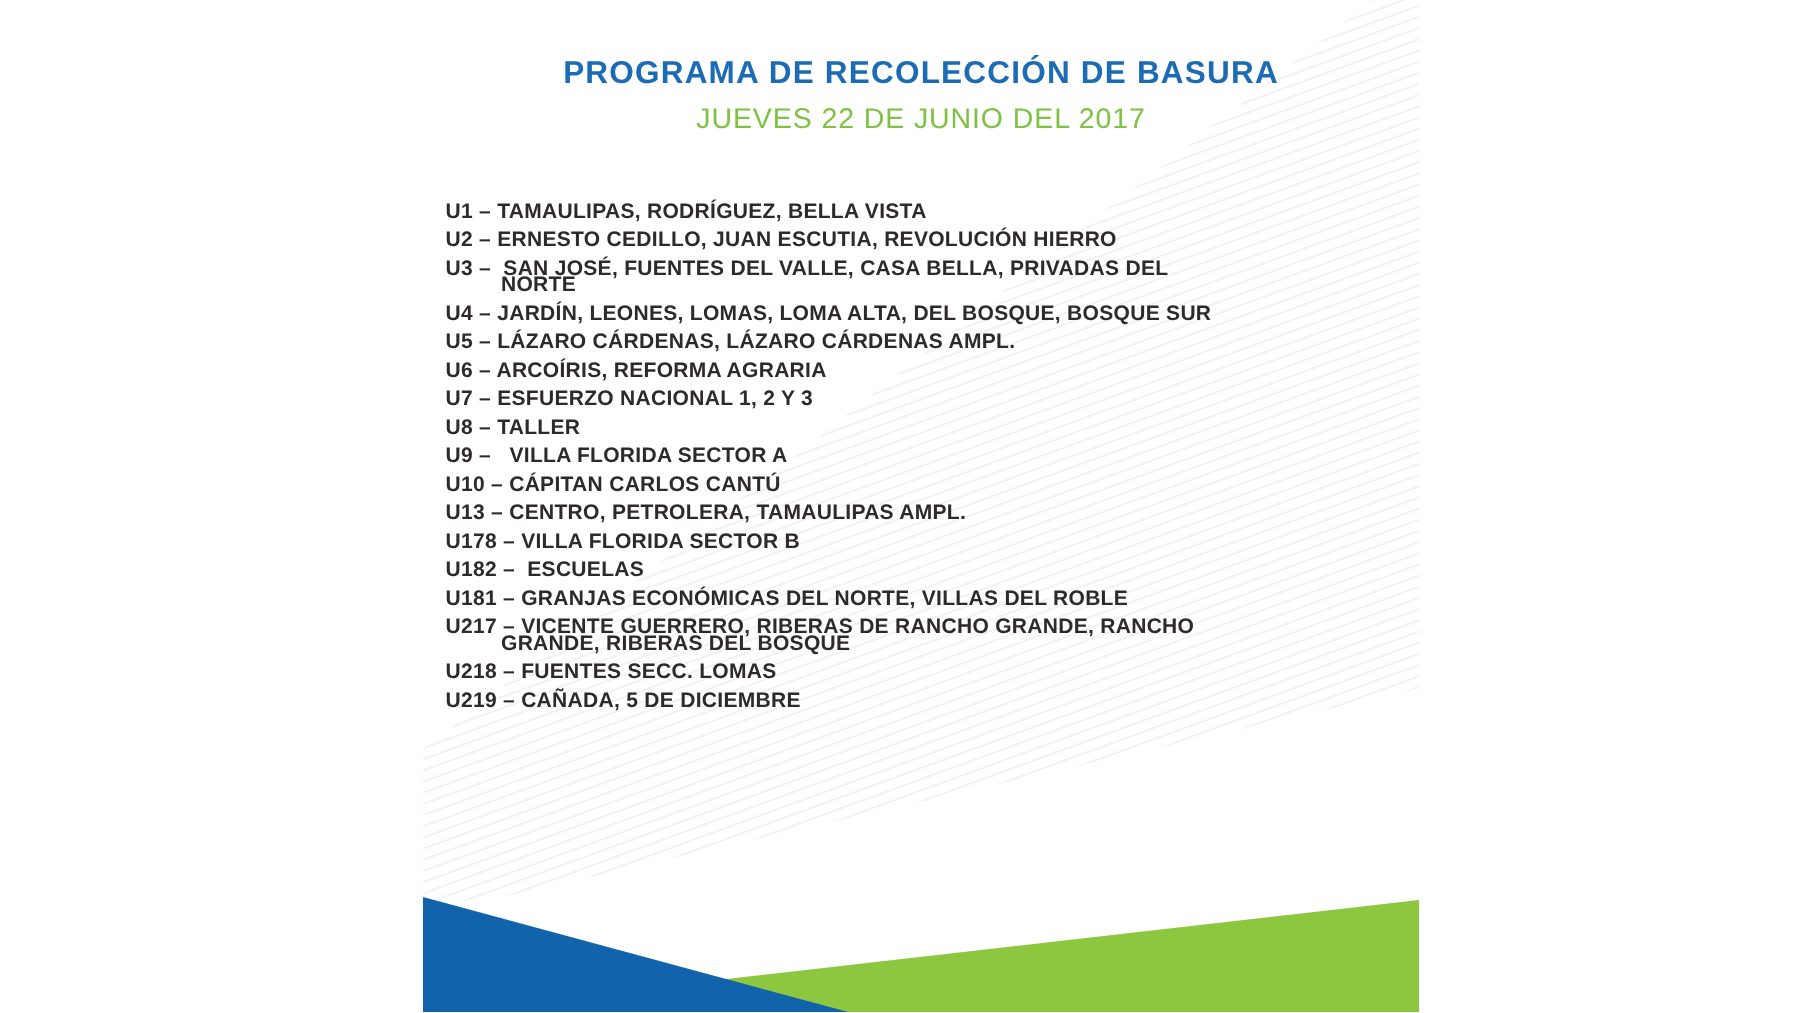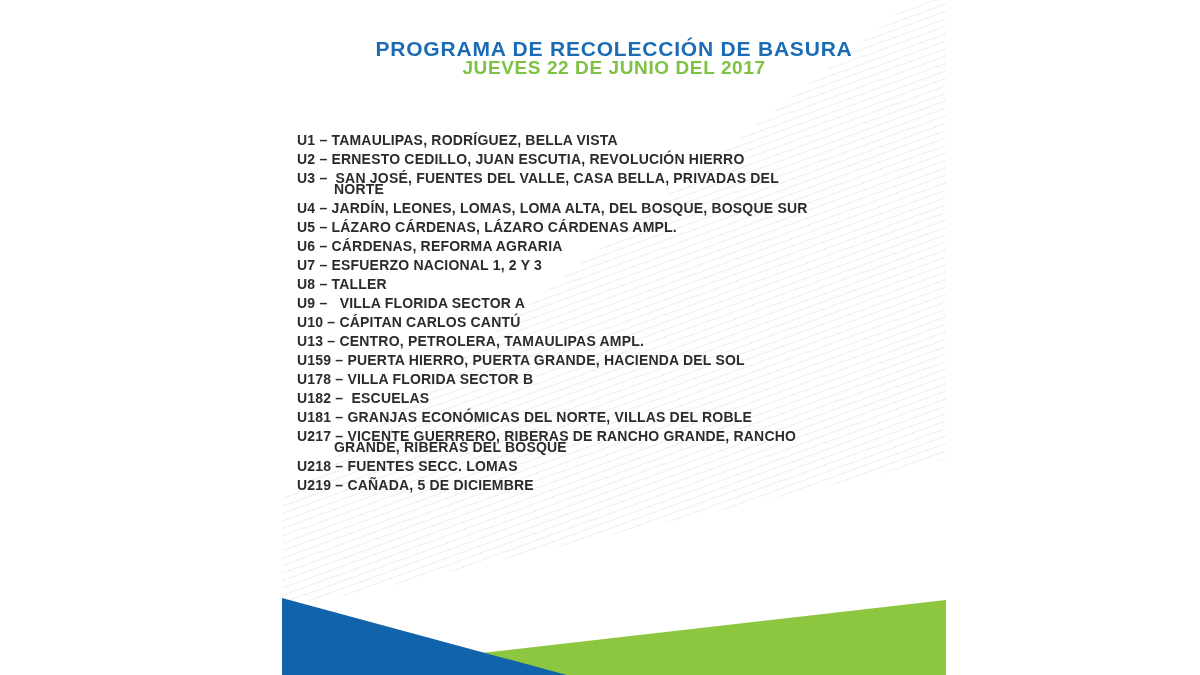--- a/index.html
+++ b/index.html
@@ -47,25 +47,25 @@
     line-height: 1;
     font-weight: bold;
     letter-spacing: 0.8px;
     color: var(--title_blue, #1c6cb5);
   }
   .subtitle {
     position: absolute;
     top: 58px;
     left: 0;
     right: 0;
-    margin: 0;
+    margin: 12px;
     text-align: center;
     font-size: 19px;
     line-height: 1;
-    font-weight: bold;
+    font-weight: normal;
     letter-spacing: 0.6px;
     color: var(--subtitle_green, #7dc242);
   }
   .schedule {
     position: absolute;
     left: 15px;
     top: 135px;
     width: 515px;
     margin: 0;
     padding: 0;
@@ -109,27 +109,26 @@
     <h1 class="title">PROGRAMA DE RECOLECCIÓN DE BASURA</h1>
 
     <h2 class="subtitle">JUEVES 22 DE JUNIO DEL 2017</h2>
 
     <ul class="schedule">
       <li>U1 – TAMAULIPAS, RODRÍGUEZ, BELLA VISTA</li>
       <li>U2 – ERNESTO CEDILLO, JUAN ESCUTIA, REVOLUCIÓN HIERRO</li>
       <li>U3 – &nbsp;SAN JOSÉ, FUENTES DEL VALLE, CASA BELLA, PRIVADAS DEL NORTE</li>
       <li>U4 – JARDÍN, LEONES, LOMAS, LOMA ALTA, DEL BOSQUE, BOSQUE SUR</li>
       <li>U5 – LÁZARO CÁRDENAS, LÁZARO CÁRDENAS AMPL.</li>
-      <li>U6 – CÁRDENAS, REFORMA AGRARIA</li>
+      <li>U6 – ARCOÍRIS, REFORMA AGRARIA</li>
       <li>U7 – ESFUERZO NACIONAL 1, 2 Y 3</li>
       <li>U8 – TALLER</li>
       <li>U9 – &nbsp;&nbsp;VILLA FLORIDA SECTOR A</li>
       <li>U10 – CÁPITAN CARLOS CANTÚ</li>
       <li>U13 – CENTRO, PETROLERA, TAMAULIPAS AMPL.</li>
-      <li>U159 – PUERTA HIERRO, PUERTA GRANDE, HACIENDA DEL SOL</li>
       <li>U178 – VILLA FLORIDA SECTOR B</li>
       <li>U182 – &nbsp;ESCUELAS</li>
       <li>U181 – GRANJAS ECONÓMICAS DEL NORTE, VILLAS DEL ROBLE</li>
       <li>U217 – VICENTE GUERRERO, RIBERAS DE RANCHO GRANDE, RANCHO GRANDE, RIBERAS DEL BOSQUE</li>
       <li>U218 – FUENTES SECC. LOMAS</li>
       <li>U219 – CAÑADA, 5 DE DICIEMBRE</li>
     </ul>
 
     <div class="tri tri-green"></div>
     <div class="tri tri-blue"></div>

